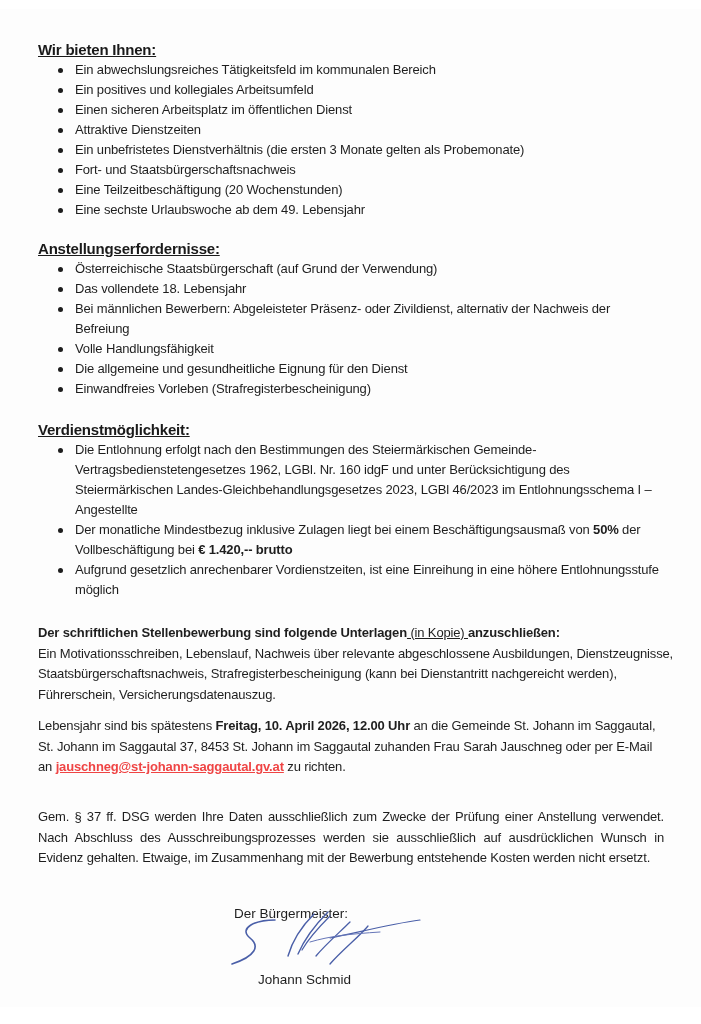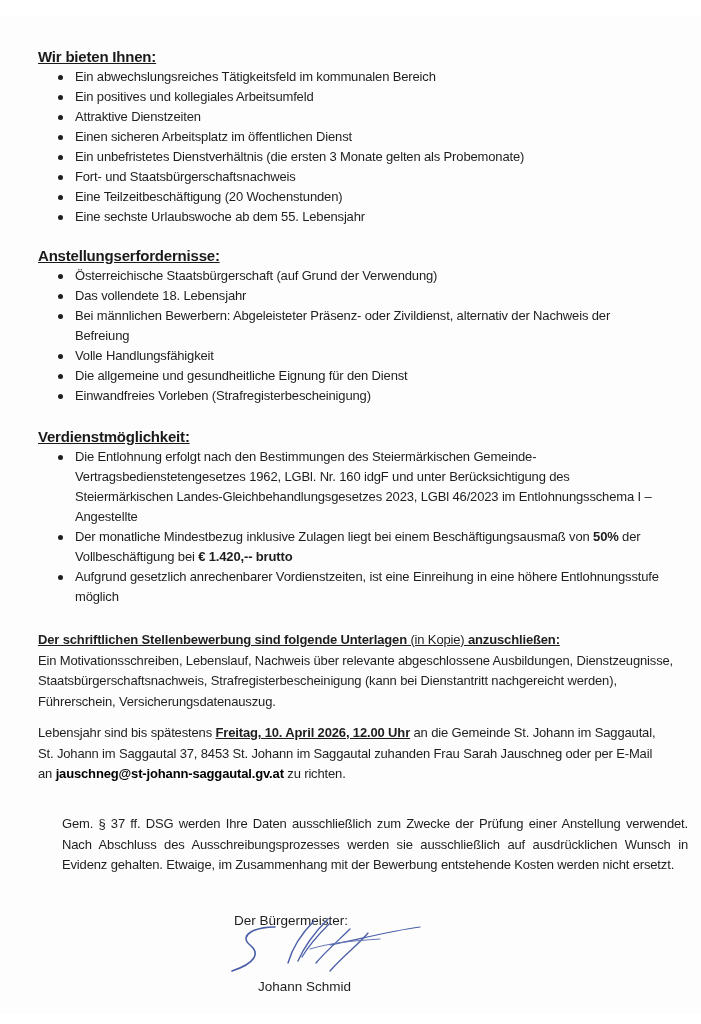--- a/index.html
+++ b/index.html
@@ -13,21 +13,21 @@
       overflow: hidden;
       position: relative;
       font-family: "Liberation Sans", "DejaVu Sans", sans-serif;
       color: #1e1e1e;
       font-size: 13px;
       line-height: 20px;
     }
     .page {
       position: absolute;
       left: 0;
-      top: 16px;
+      top: 9px;
       width: 701px;
       height: 998px;
       background: #fdfdfd;
     }
     .section {
       position: absolute;
       left: 38px;
       width: 640px;
     }
     .heading {
@@ -63,26 +63,26 @@
       font-size: 13px;
       line-height: 20.5px;
       letter-spacing: -0.15px;
     }
     .justify {
       text-align: justify;
       text-align-last: left;
     }
     .uline-bold {
       font-weight: bold;
-      text-decoration: underline;
     }
     .bold { font-weight: bold; }
     .email {
       font-weight: bold;
-      color: #000000;
+      text-decoration: underline;
+      color: #ef4444;
       cursor: pointer;
     }
     .sig-block {
       position: absolute;
       left: 234px;
       top: 895px;
       width: 240px;
       height: 110px;
     }
     .sig-title {
@@ -106,26 +106,26 @@
 </head>
 <body>
 
 <div class="page">
 
   <div class="section" style="top:31px;">
     <div class="heading">Wir bieten Ihnen:</div>
     <ul class="bullets">
       <li><span class="dot"></span><span>Ein abwechslungsreiches Tätigkeitsfeld im kommunalen Bereich</span></li>
       <li><span class="dot"></span><span>Ein positives und kollegiales Arbeitsumfeld</span></li>
+      <li><span class="dot"></span><span>Einen sicheren Arbeitsplatz im öffentlichen Dienst</span></li>
       <li><span class="dot"></span><span>Attraktive Dienstzeiten</span></li>
-      <li><span class="dot"></span><span>Einen sicheren Arbeitsplatz im öffentlichen Dienst</span></li>
       <li><span class="dot"></span><span>Ein unbefristetes Dienstverhältnis (die ersten 3 Monate gelten als Probemonate)</span></li>
       <li><span class="dot"></span><span>Fort- und Staatsbürgerschaftsnachweis</span></li>
       <li><span class="dot"></span><span>Eine Teilzeitbeschäftigung (20 Wochenstunden)</span></li>
-      <li><span class="dot"></span><span>Eine sechste Urlaubswoche ab dem 55. Lebensjahr</span></li>
+      <li><span class="dot"></span><span>Eine sechste Urlaubswoche ab dem 49. Lebensjahr</span></li>
     </ul>
   </div>
 
   <div class="section" style="top:230px;">
     <div class="heading">Anstellungserfordernisse:</div>
     <ul class="bullets" style="width:600px;">
       <li><span class="dot"></span><span>Österreichische Staatsbürgerschaft (auf Grund der Verwendung)</span></li>
       <li><span class="dot"></span><span>Das vollendete 18. Lebensjahr</span></li>
       <li><span class="dot"></span><span>Bei männlichen Bewerbern: Abgeleisteter Präsenz- oder Zivildienst, alternativ der Nachweis der Befreiung</span></li>
       <li><span class="dot"></span><span>Volle Handlungsfähigkeit</span></li>
@@ -149,21 +149,21 @@
     </div>
     <div class="para">Ein Motivationsschreiben, Lebenslauf, Nachweis über relevante abgeschlossene Ausbildungen, Dienstzeugnisse, Staatsbürgerschaftsnachweis, Strafregisterbescheinigung (kann bei Dienstantritt nachgereicht werden), Führerschein, Versicherungsdatenauszug.</div>
   </div>
 
   <div class="section" style="top:707px; width:630px;">
     <div class="para">
       <span>Lebensjahr sind bis spätestens </span><span class="uline-bold">Freitag, 10. April 2026, 12.00 Uhr</span><span> an die Gemeinde St. Johann im Saggautal, St. Johann im Saggautal 37, 8453 St. Johann im Saggautal zuhanden Frau Sarah Jauschneg oder per E-Mail an </span><span class="email">jauschneg@st-johann-saggautal.gv.at</span><span> zu richten.</span>
     </div>
   </div>
 
-  <div class="section" style="top:798px; width:626px;margin-left:24px;">
+  <div class="section" style="top:798px; width:626px;">
     <div class="para justify">Gem. § 37 ff. DSG werden Ihre Daten ausschließlich zum Zwecke der Prüfung einer Anstellung verwendet. Nach Abschluss des Ausschreibungsprozesses werden sie ausschließlich auf ausdrücklichen Wunsch in Evidenz gehalten. Etwaige, im Zusammenhang mit der Bewerbung entstehende Kosten werden nicht ersetzt.</div>
   </div>
 
   <div class="sig-block">
     <div class="sig-title">Der Bürgermeister:</div>
     <svg class="sig-svg" width="200" height="70" viewBox="0 0 200 70">
       <path d="M45 14 C 25 14, 8 22, 20 32 C 30 40, 26 50, 2 58" fill="none" stroke="#4a5fa8" stroke-width="1.6" stroke-linecap="round"></path>
       <path d="M58 50 C 62 36, 72 20, 84 8" fill="none" stroke="#4a5fa8" stroke-width="1.4" stroke-linecap="round"></path>
       <path d="M68 48 C 74 34, 84 20, 98 6" fill="none" stroke="#4a5fa8" stroke-width="1.4" stroke-linecap="round"></path>
       <path d="M72 44 C 80 30, 92 18, 100 10" fill="none" stroke="#4a5fa8" stroke-width="1.2" stroke-linecap="round"></path>

